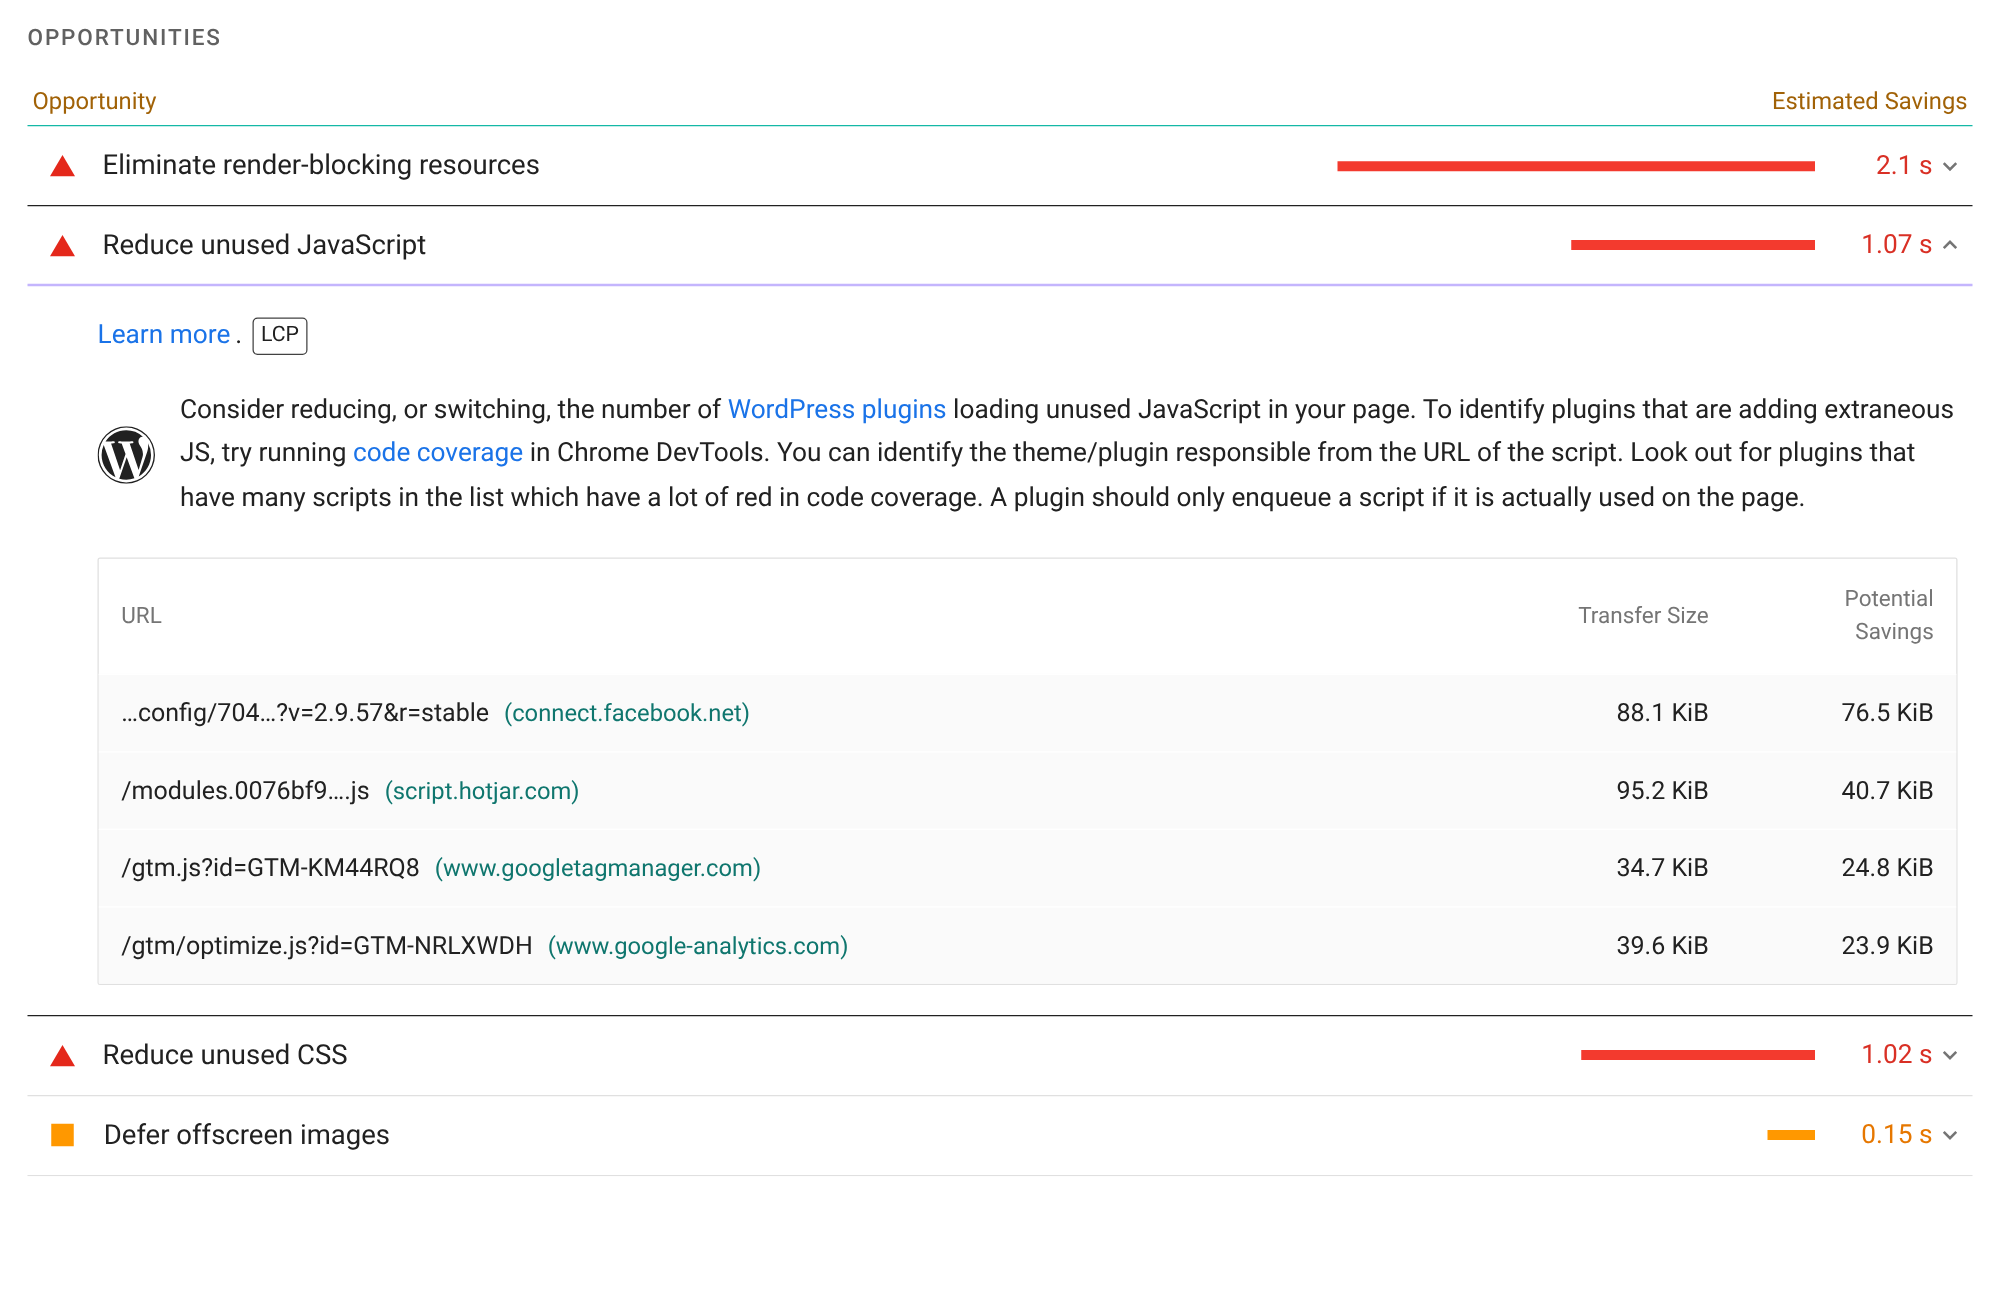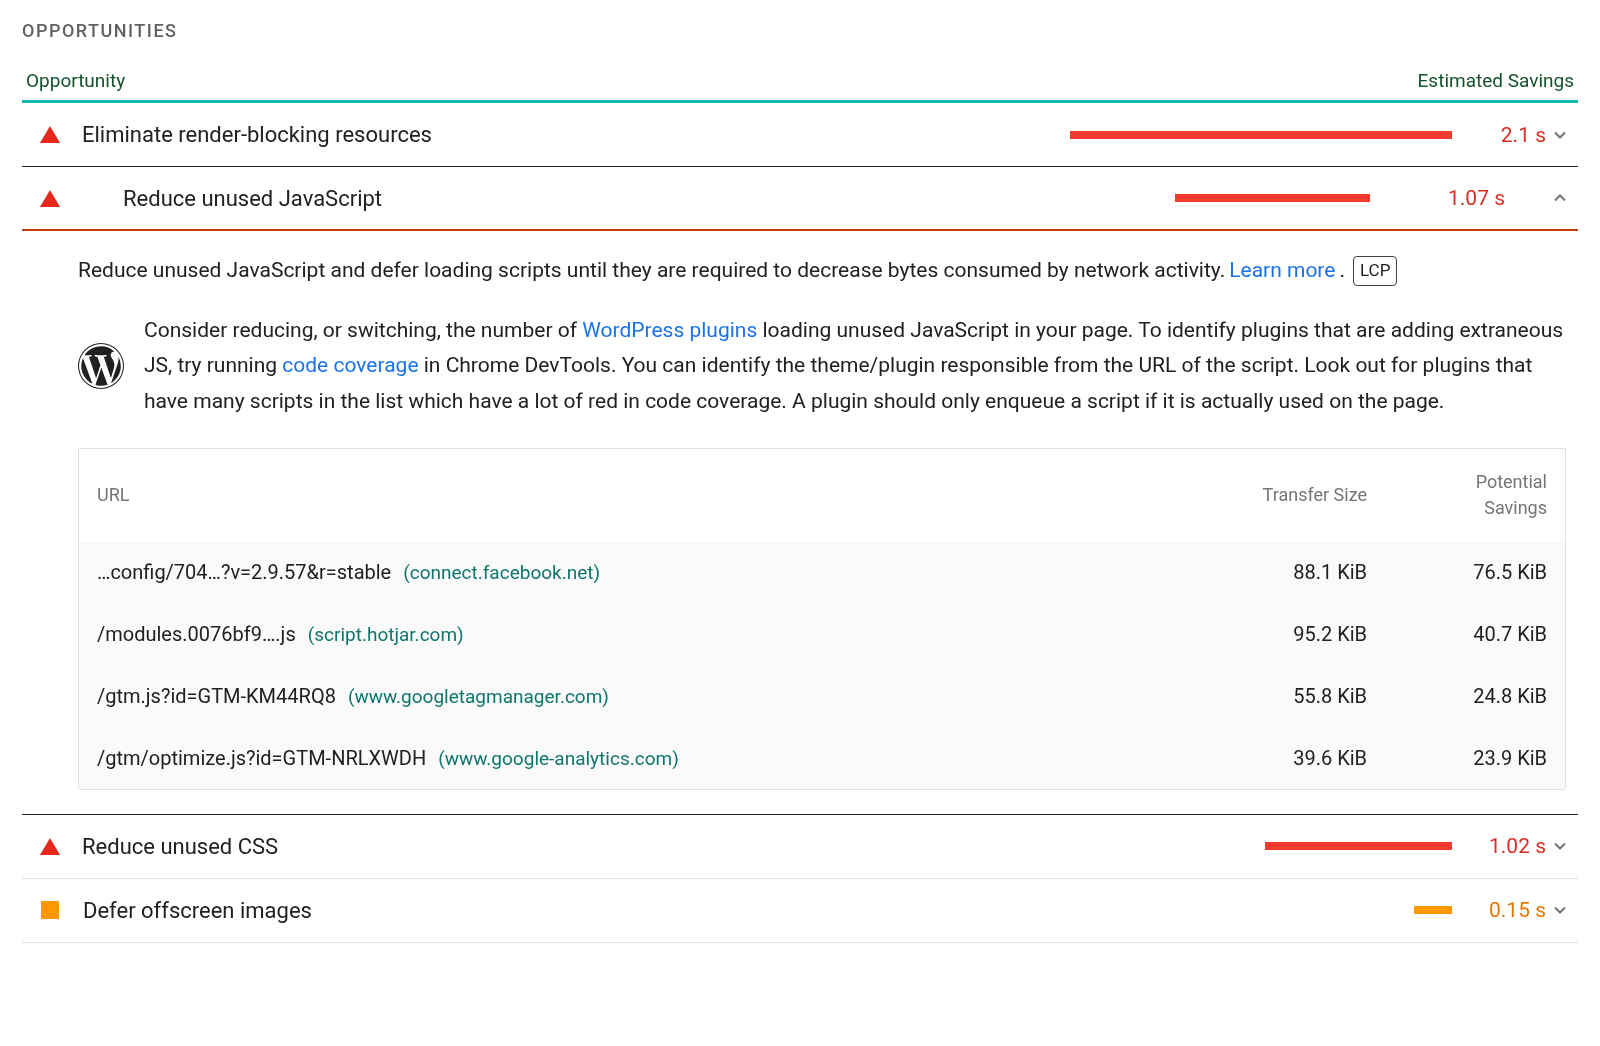--- a/index.html
+++ b/index.html
@@ -14,34 +14,34 @@
   .section-title {
     font-size: 18px;
     letter-spacing: 1.5px;
     color: #616161;
     font-weight: 500;
     margin-bottom: 28px;
   }
   .col-headers {
     display: flex;
     justify-content: space-between;
-    color: #14532d;
+    color: #a16207;
     font-size: 19px;
     padding: 0 4px 8px 4px;
-    border-bottom: 3px solid #14b8a6;
+    border-bottom: 1px solid #14b8a6;
   }
   .opp-row {
     display: flex;
     align-items: center;
     height: 64px;
     padding: 0 8px 0 18px;
     border-bottom: 1px solid #212121;
     cursor: pointer;
   }
-  .opp-row.expanded { border-bottom: 2px solid #c2410c; gap: 41px; }
+  .opp-row.expanded { border-bottom: 2px solid #c4b5fd; }
   .opp-row.light-border { border-bottom: 1px solid #e0e0e0; }
   .tri-red {
     width: 0; height: 0;
     border-left: 10px solid transparent;
     border-right: 10px solid transparent;
     border-bottom: 17px solid #e4281b;
     margin-right: 22px;
     flex-shrink: 0;
   }
   .sq-orange {
@@ -187,21 +187,20 @@
   <div class="savings-val red-text">1.07 s</div>
   <div class="chevron">
     <svg viewBox="0 0 24 24" fill="none" stroke="currentColor" stroke-width="2.5">
         <polyline points="6 15 12 9 18 15"></polyline>
       </svg>
   </div>
 </div>
 
 <div class="details">
   <div class="desc-line">
-    <span>Reduce unused JavaScript and defer loading scripts until they are required to decrease bytes consumed by network activity. </span>
     <a href="#">Learn more</a>
       <span>.</span>
     <span class="lcp-badge">LCP</span>
   </div>
 
   <div class="wp-block">
     <div class="wp-icon">
       <svg viewBox="0 0 122.52 122.52">
           <g fill="#212121">
             <path d="M8.71 61.26c0 20.8 12.09 38.78 29.62 47.3L13.25 39.8A52.1 52.1 0 0 0 8.71 61.26z"></path>
@@ -228,21 +227,21 @@
       <div class="td-right">88.1 KiB</div>
       <div class="td-right">76.5 KiB</div>
     </div>
     <div class="url-row">
       <div><span class="url-path">/modules.0076bf9….js</span><span class="url-host">(script.hotjar.com)</span></div>
       <div class="td-right">95.2 KiB</div>
       <div class="td-right">40.7 KiB</div>
     </div>
     <div class="url-row">
       <div><span class="url-path">/gtm.js?id=GTM-KM44RQ8</span><span class="url-host">(www.googletagmanager.com)</span></div>
-      <div class="td-right">55.8 KiB</div>
+      <div class="td-right">34.7 KiB</div>
       <div class="td-right">24.8 KiB</div>
     </div>
     <div class="url-row">
       <div><span class="url-path">/gtm/optimize.js?id=GTM-NRLXWDH</span><span class="url-host">(www.google-analytics.com)</span></div>
       <div class="td-right">39.6 KiB</div>
       <div class="td-right">23.9 KiB</div>
     </div>
   </div>
 </div>
 

